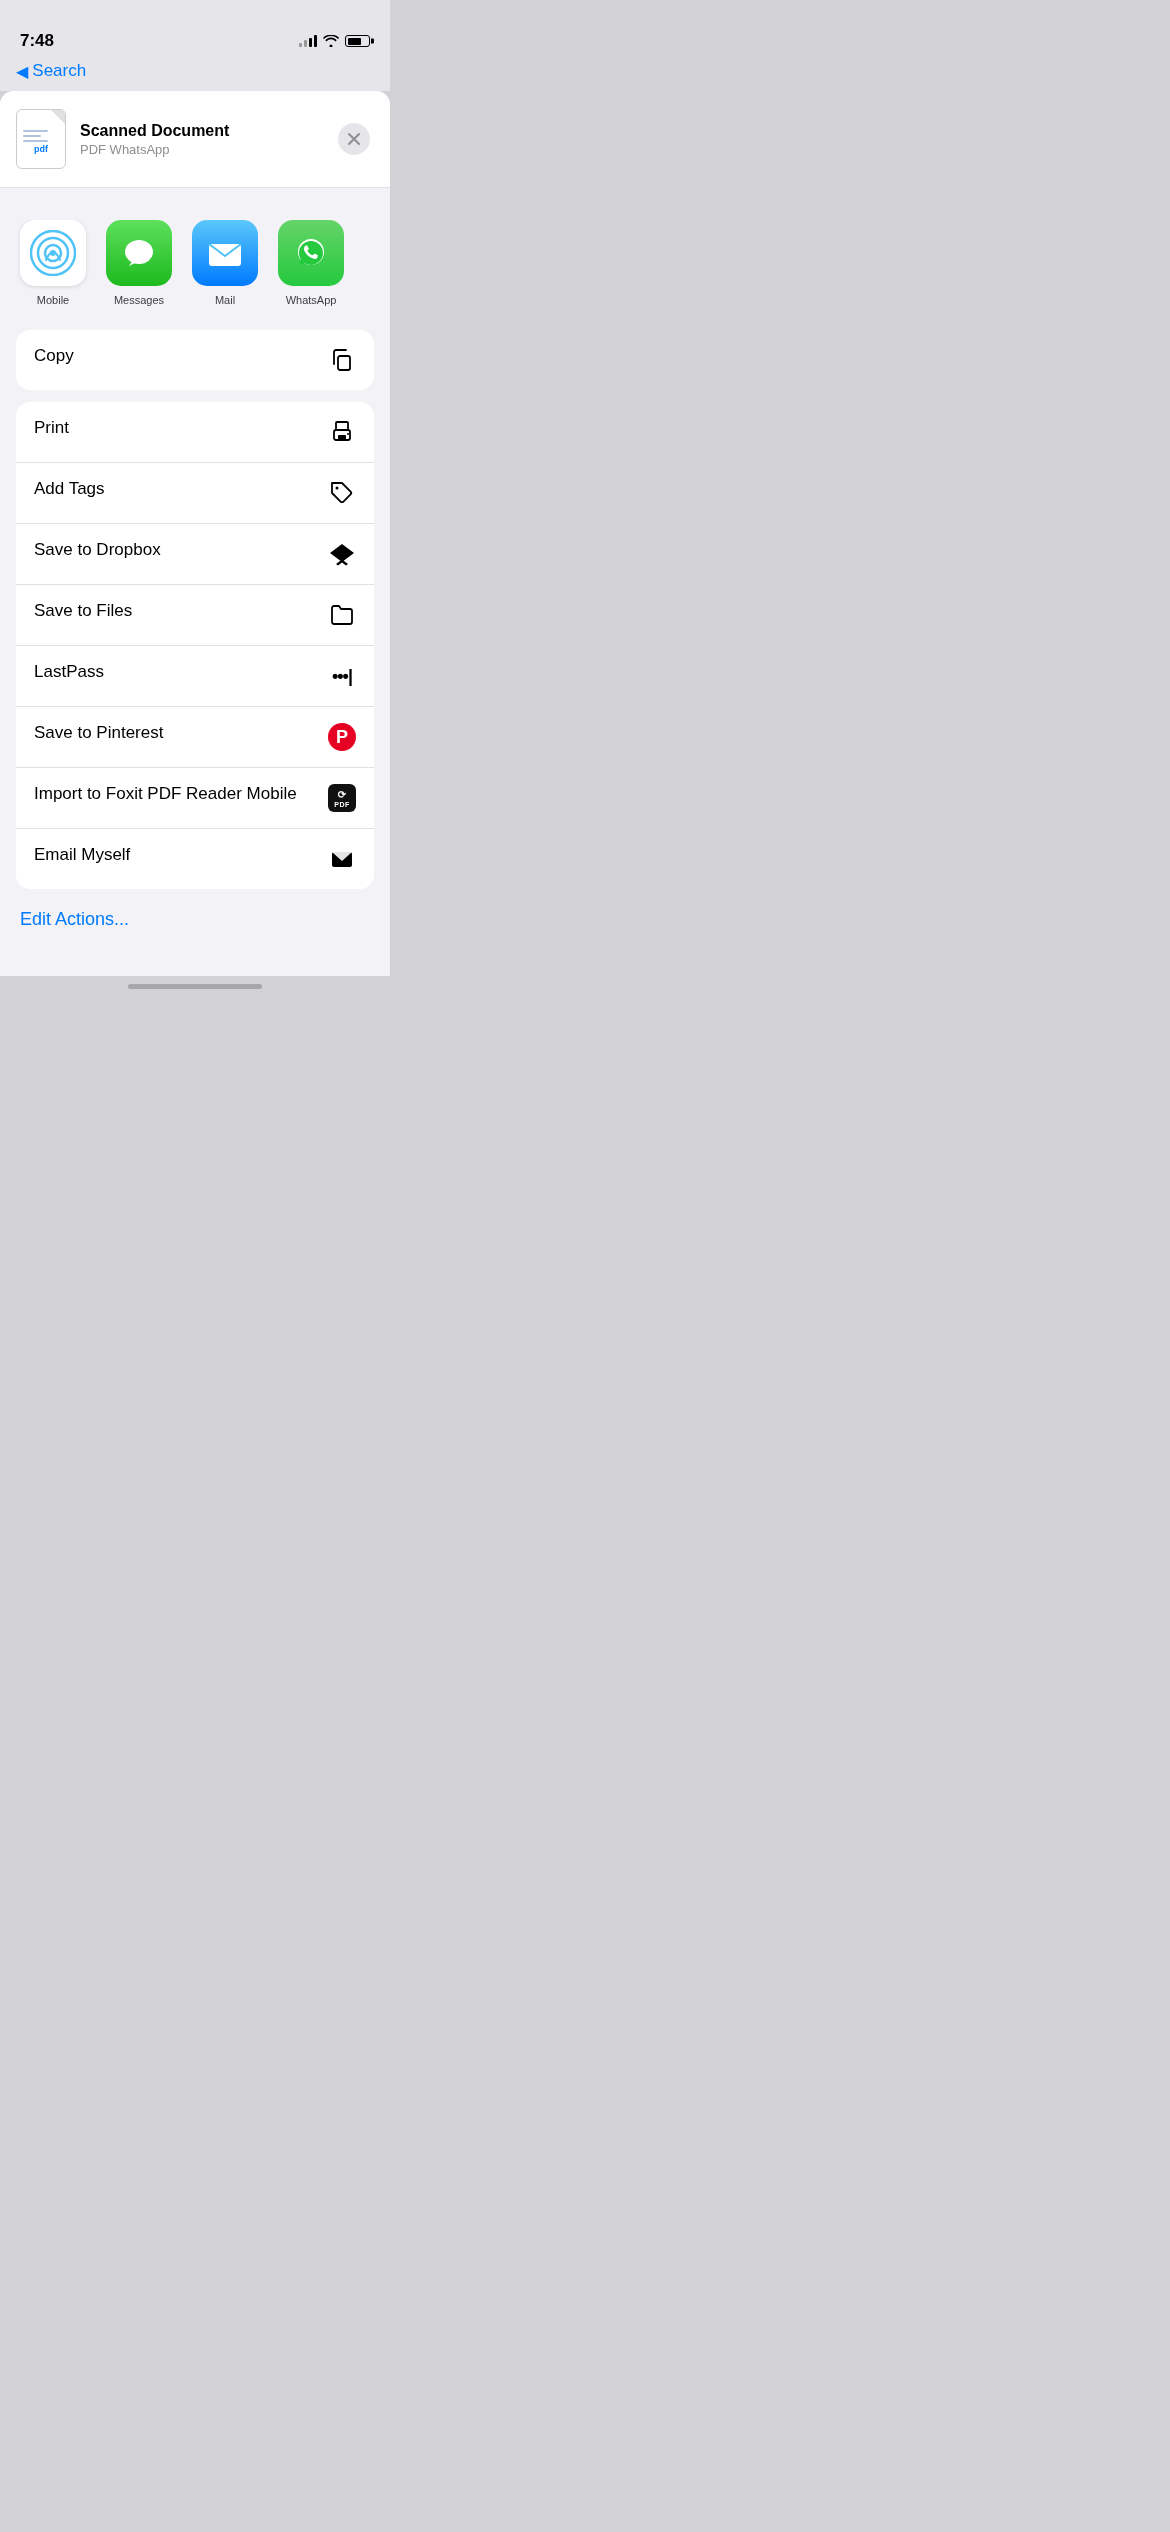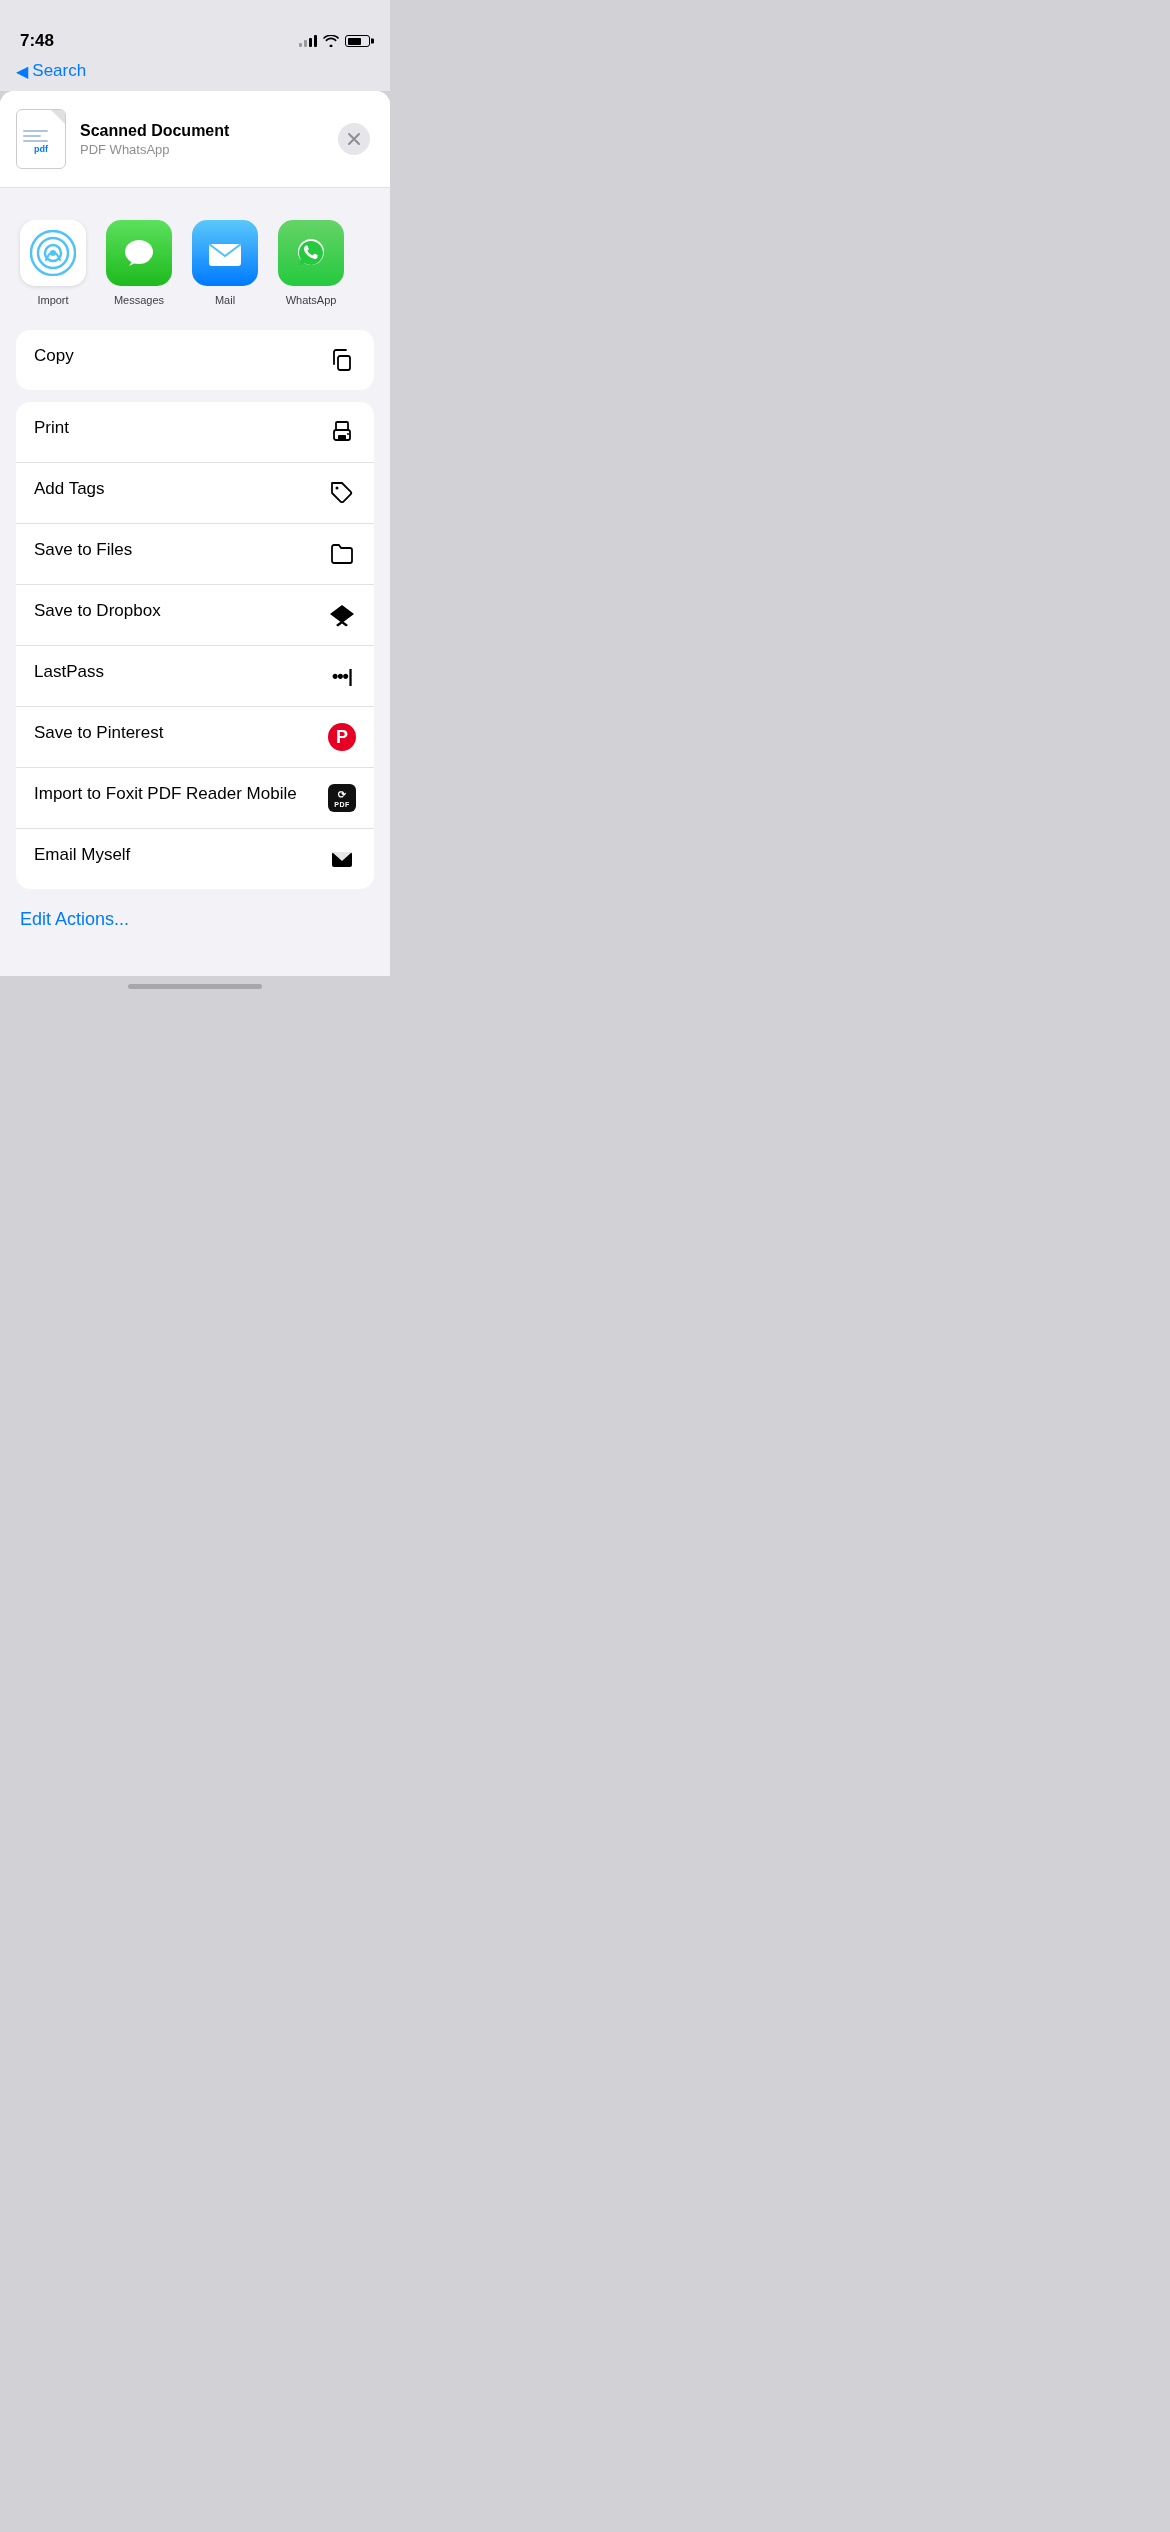--- a/index.html
+++ b/index.html
@@ -381,21 +381,21 @@
         <div class="app-icon airdrop">
           <svg class="airdrop-svg" viewBox="0 0 46 46">
             <circle cx="23" cy="23" r="22" fill="none" stroke="#4fc3f7" stroke-width="2.5"></circle>
             <circle cx="23" cy="23" r="15" fill="none" stroke="#4fc3f7" stroke-width="2.5"></circle>
             <circle cx="23" cy="23" r="8" fill="none" stroke="#4fc3f7" stroke-width="2.5"></circle>
             <circle cx="23" cy="23" r="3" fill="#4fc3f7"></circle>
 
             <path d="M16 30 Q23 14 30 30" fill="none" stroke="#4fc3f7" stroke-width="2" stroke-linecap="round"></path>
           </svg>
         </div>
-        <span class="app-label">Import</span>
+        <span class="app-label">Mobile</span>
       </div>
 
       <div class="share-app-item">
         <div class="app-icon messages">
           <svg width="40" height="40" viewBox="0 0 40 40">
             <ellipse cx="20" cy="19" rx="14" ry="12" fill="white"></ellipse>
             <polygon points="14,27 10,33 20,28" fill="white"></polygon>
           </svg>
         </div>
         <span class="app-label">Messages</span>
@@ -456,33 +456,33 @@
       <span class="action-label">Add Tags</span>
       <div class="action-icon">
         <svg viewBox="0 0 24 24" fill="none" stroke="#000" stroke-width="1.8" stroke-linecap="round" stroke-linejoin="round">
           <path d="M20.59 13.41l-7.17 7.17a2 2 0 0 1-2.83 0L2 12V2h10l8.59 8.59a2 2 0 0 1 0 2.82z"></path>
           <circle cx="7" cy="7" r="1.5" fill="#000" stroke="none"></circle>
         </svg>
       </div>
     </div>
 
     <div class="action-item">
+      <span class="action-label">Save to Dropbox</span>
+      <div class="action-icon">
+        <svg viewBox="0 0 24 24" fill="#000" width="26" height="26">
+          <path d="M12 2L6 6.5 12 11l6-4.5L12 2zM6 6.5L0 11l6 4.5 6-4.5-6-4.5zM12 11L6 15.5l6 4.5 6-4.5L12 11zM18 6.5L12 11l6 4.5 6-4.5-6-4.5zM12 17.5l-6 4.5 2 1.5 4-3 4 3 2-1.5-6-4.5z"></path>
+        </svg>
+      </div>
+    </div>
+
+    <div class="action-item">
       <span class="action-label">Save to Files</span>
       <div class="action-icon">
         <svg viewBox="0 0 24 24" fill="none" stroke="#000" stroke-width="1.8" stroke-linecap="round" stroke-linejoin="round">
           <path d="M22 19a2 2 0 0 1-2 2H4a2 2 0 0 1-2-2V5a2 2 0 0 1 2-2h5l2 3h9a2 2 0 0 1 2 2z"></path>
-        </svg>
-      </div>
-    </div>
-
-    <div class="action-item">
-      <span class="action-label">Save to Dropbox</span>
-      <div class="action-icon">
-        <svg viewBox="0 0 24 24" fill="#000" width="26" height="26">
-          <path d="M12 2L6 6.5 12 11l6-4.5L12 2zM6 6.5L0 11l6 4.5 6-4.5-6-4.5zM12 11L6 15.5l6 4.5 6-4.5L12 11zM18 6.5L12 11l6 4.5 6-4.5-6-4.5zM12 17.5l-6 4.5 2 1.5 4-3 4 3 2-1.5-6-4.5z"></path>
         </svg>
       </div>
     </div>
 
     <div class="action-item">
       <span class="action-label">LastPass</span>
       <div class="action-icon">
         <span style="font-size:18px; font-weight:700; letter-spacing:-1px; color:#000; line-height:1;">•••|</span>
       </div>
     </div>

